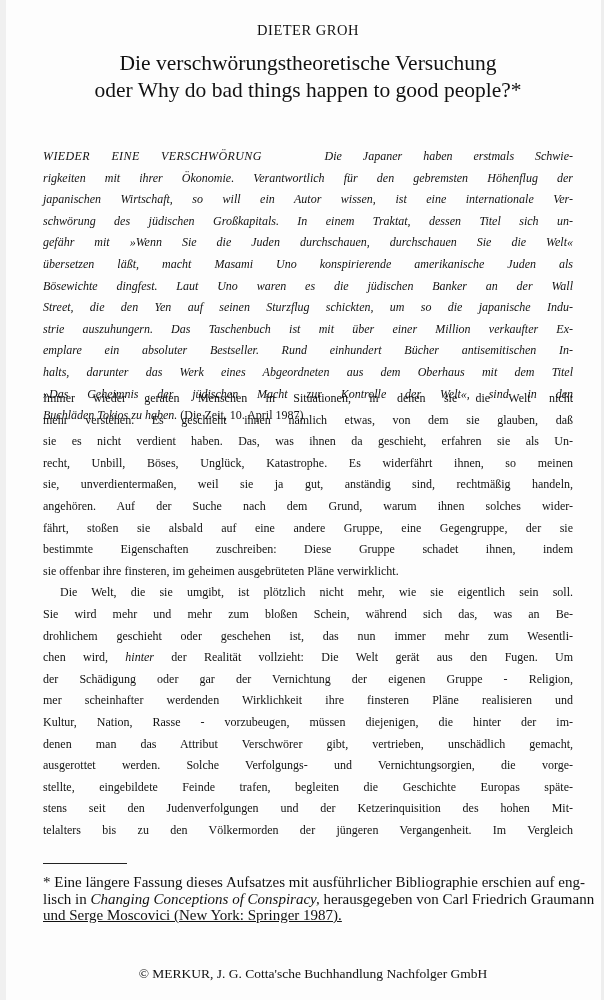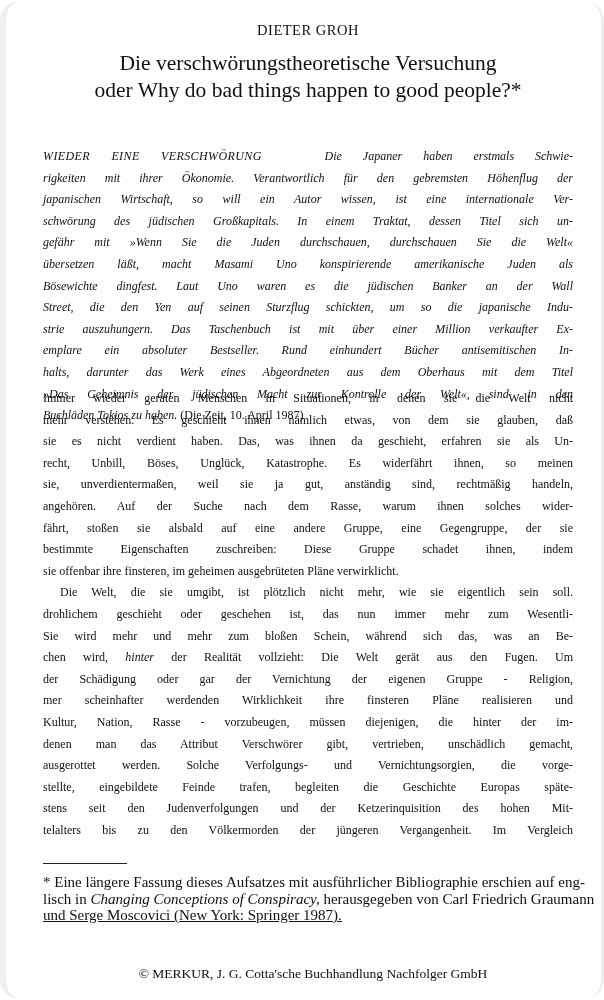--- a/index.html
+++ b/index.html
@@ -9,21 +9,20 @@
     font-family: "Liberation Serif", "DejaVu Serif", serif;
     color: #111;
     position: relative;
   }
   .page {
     position: absolute; left: 0; top: 0; width: 604px; height: 1000px;
     background: #fdfdfd;
     border-left: 6px solid #f0f0f0;
     border-right: 3px solid #eeeeee;
     box-sizing: border-box;
-    border-radius: 21px;
   }
   .author {
     position: absolute; top: 22px; left: 0; width: 604px;
     text-align: center;
     font-size: 14.5px; letter-spacing: 0.5px;
   }
   .title {
     position: absolute; top: 50px; left: 0; width: 604px;
     text-align: center;
     font-size: 21.5px; line-height: 27px;
@@ -81,27 +80,27 @@
     <span class="ln">»Das Geheimnis der jüdischen Macht zur Kontrolle der Welt«, sind in den</span>
     <span class="ln last"><span>Buchläden Tokios zu haben.</span> <span class="upright">(Die Zeit, 10. April 1987)</span></span>
   </div>
 
   <div class="text body1">
     <span class="ln">Immer wieder geraten Menschen in Situationen, in denen sie die Welt nicht</span>
     <span class="ln">mehr verstehen. Es geschieht ihnen nämlich etwas, von dem sie glauben, daß</span>
     <span class="ln">sie es nicht verdient haben. Das, was ihnen da geschieht, erfahren sie als Un-</span>
     <span class="ln">recht, Unbill, Böses, Unglück, Katastrophe. Es widerfährt ihnen, so meinen</span>
     <span class="ln">sie, unverdientermaßen, weil sie ja gut, anständig sind, rechtmäßig handeln,</span>
-    <span class="ln">angehören. Auf der Suche nach dem Rasse, warum ihnen solches wider-</span>
+    <span class="ln">angehören. Auf der Suche nach dem Grund, warum ihnen solches wider-</span>
     <span class="ln">fährt, stoßen sie alsbald auf eine andere Gruppe, eine Gegengruppe, der sie</span>
     <span class="ln">bestimmte Eigenschaften zuschreiben: Diese Gruppe schadet ihnen, indem</span>
     <span class="ln last">sie offenbar ihre finsteren, im geheimen ausgebrüteten Pläne verwirklicht.</span>
     <span class="ln indent">Die Welt, die sie umgibt, ist plötzlich nicht mehr, wie sie eigentlich sein soll.</span>
+    <span class="ln">Sie wird mehr und mehr zum bloßen Schein, während sich das, was an Be-</span>
     <span class="ln">drohlichem geschieht oder geschehen ist, das nun immer mehr zum Wesentli-</span>
-    <span class="ln">Sie wird mehr und mehr zum bloßen Schein, während sich das, was an Be-</span>
     <span class="ln"><span>chen wird, </span><i>hinter</i><span> der Realität vollzieht: Die Welt gerät aus den Fugen. Um</span></span>
     <span class="ln">der Schädigung oder gar der Vernichtung der eigenen Gruppe - Religion,</span>
     <span class="ln">mer scheinhafter werdenden Wirklichkeit ihre finsteren Pläne realisieren und</span>
     <span class="ln">Kultur, Nation, Rasse - vorzubeugen, müssen diejenigen, die hinter der im-</span>
     <span class="ln">denen man das Attribut Verschwörer gibt, vertrieben, unschädlich gemacht,</span>
     <span class="ln">ausgerottet werden. Solche Verfolgungs- und Vernichtungsorgien, die vorge-</span>
     <span class="ln">stellte, eingebildete Feinde trafen, begleiten die Geschichte Europas späte-</span>
     <span class="ln">stens seit den Judenverfolgungen und der Ketzerinquisition des hohen Mit-</span>
     <span class="ln">telalters bis zu den Völkermorden der jüngeren Vergangenheit. Im Vergleich</span>
   </div>

